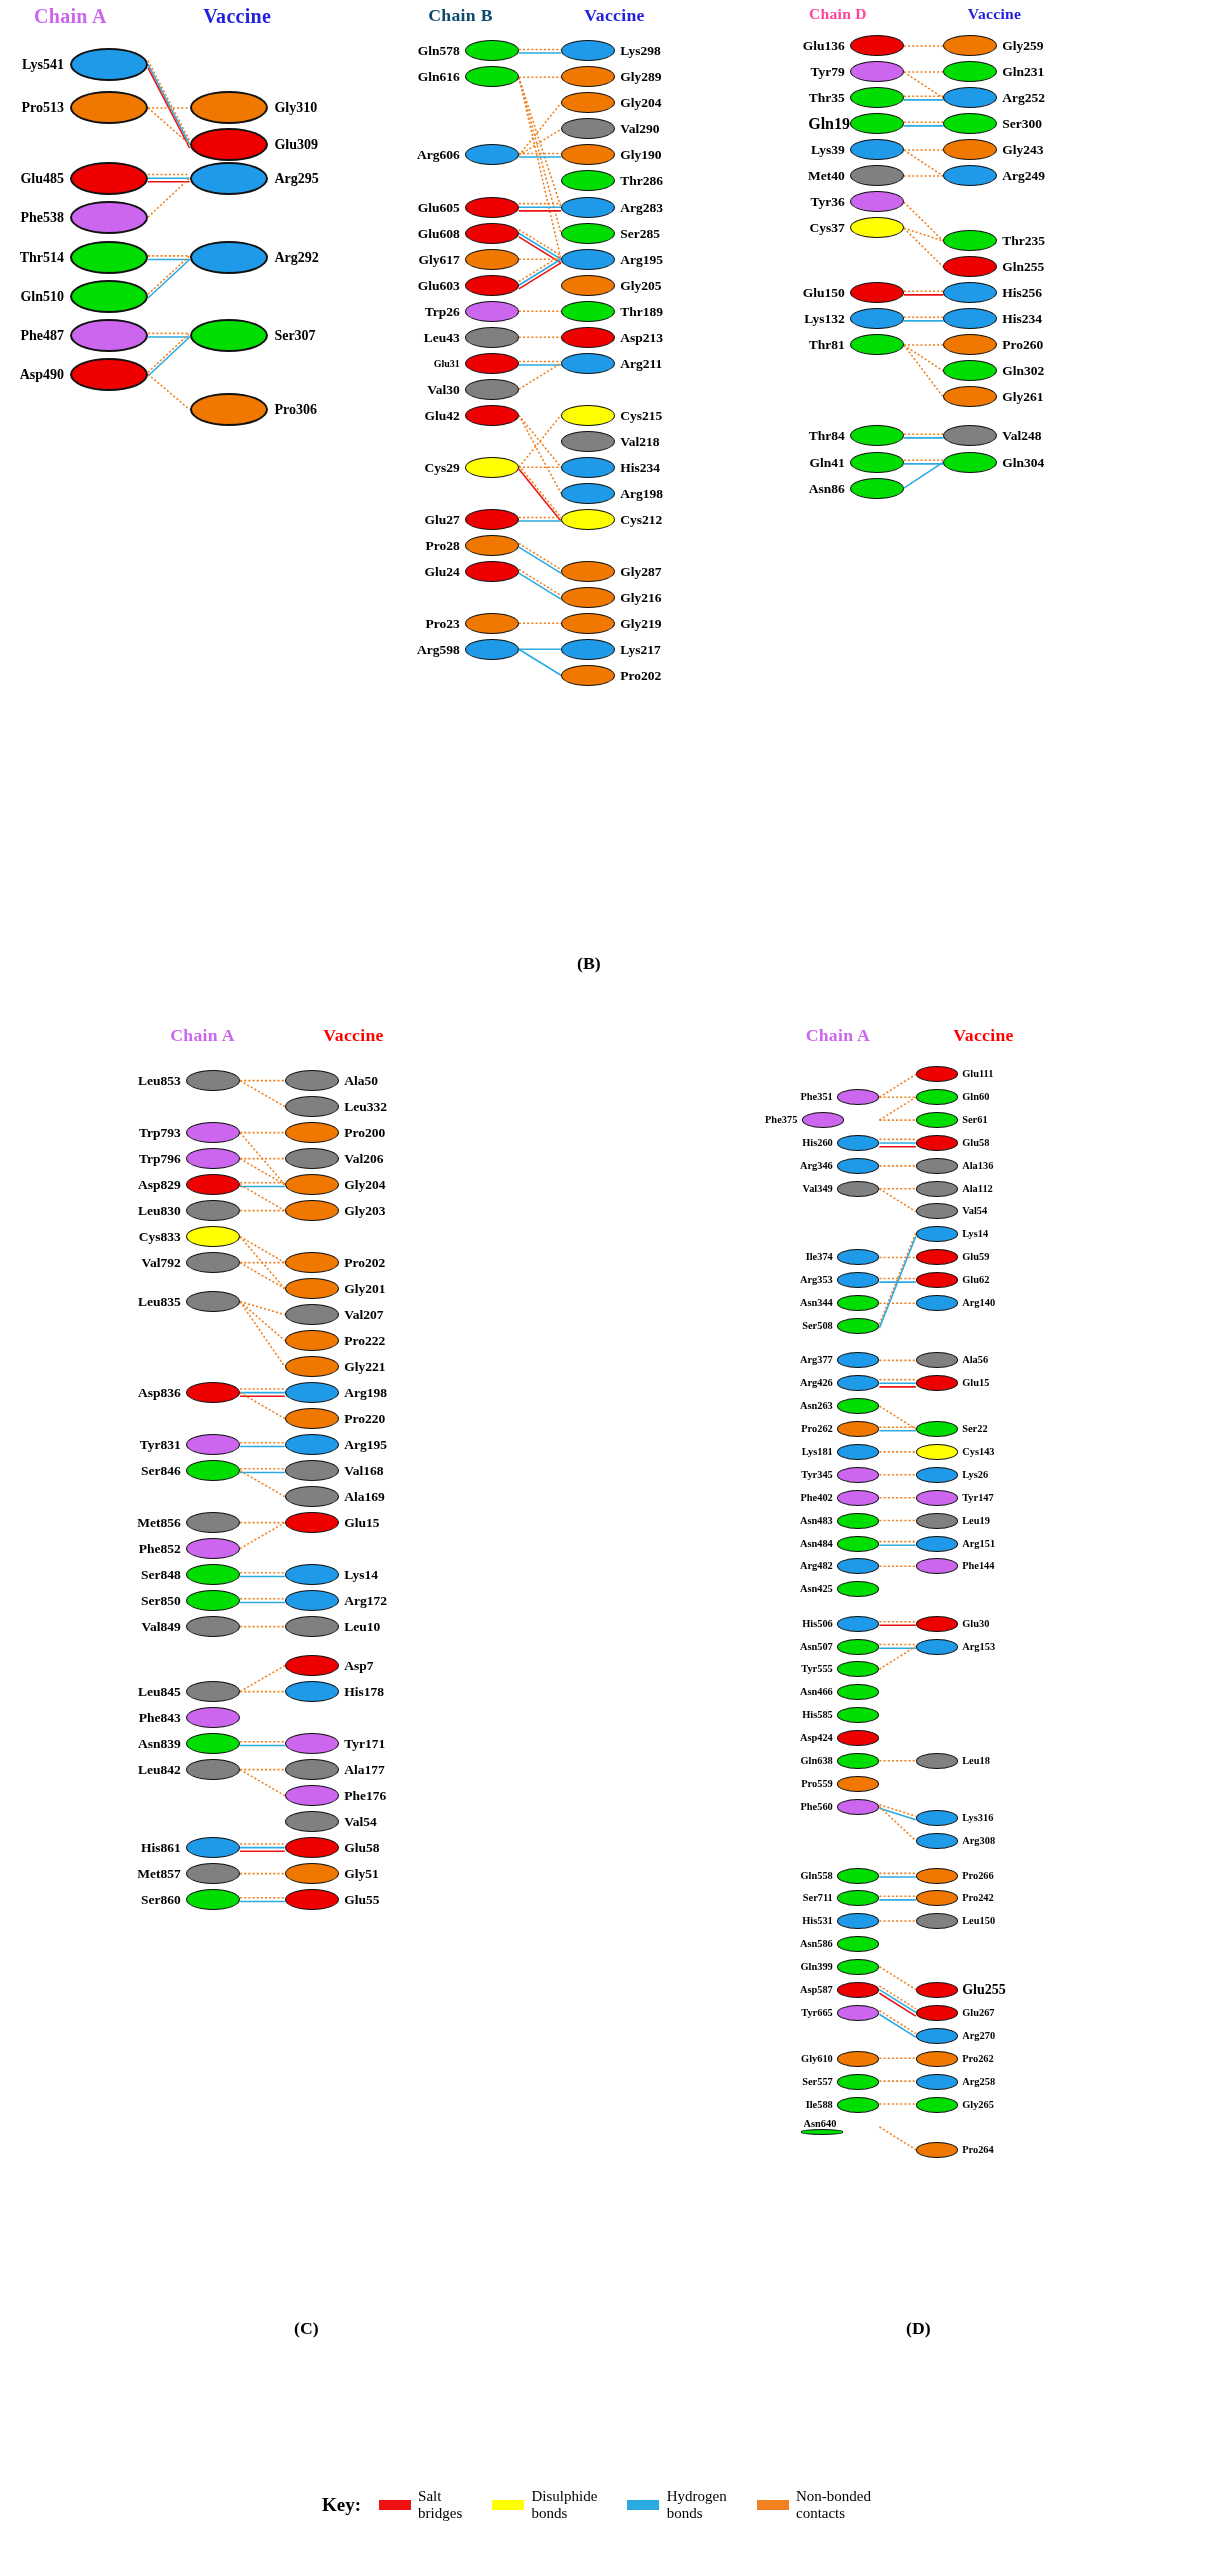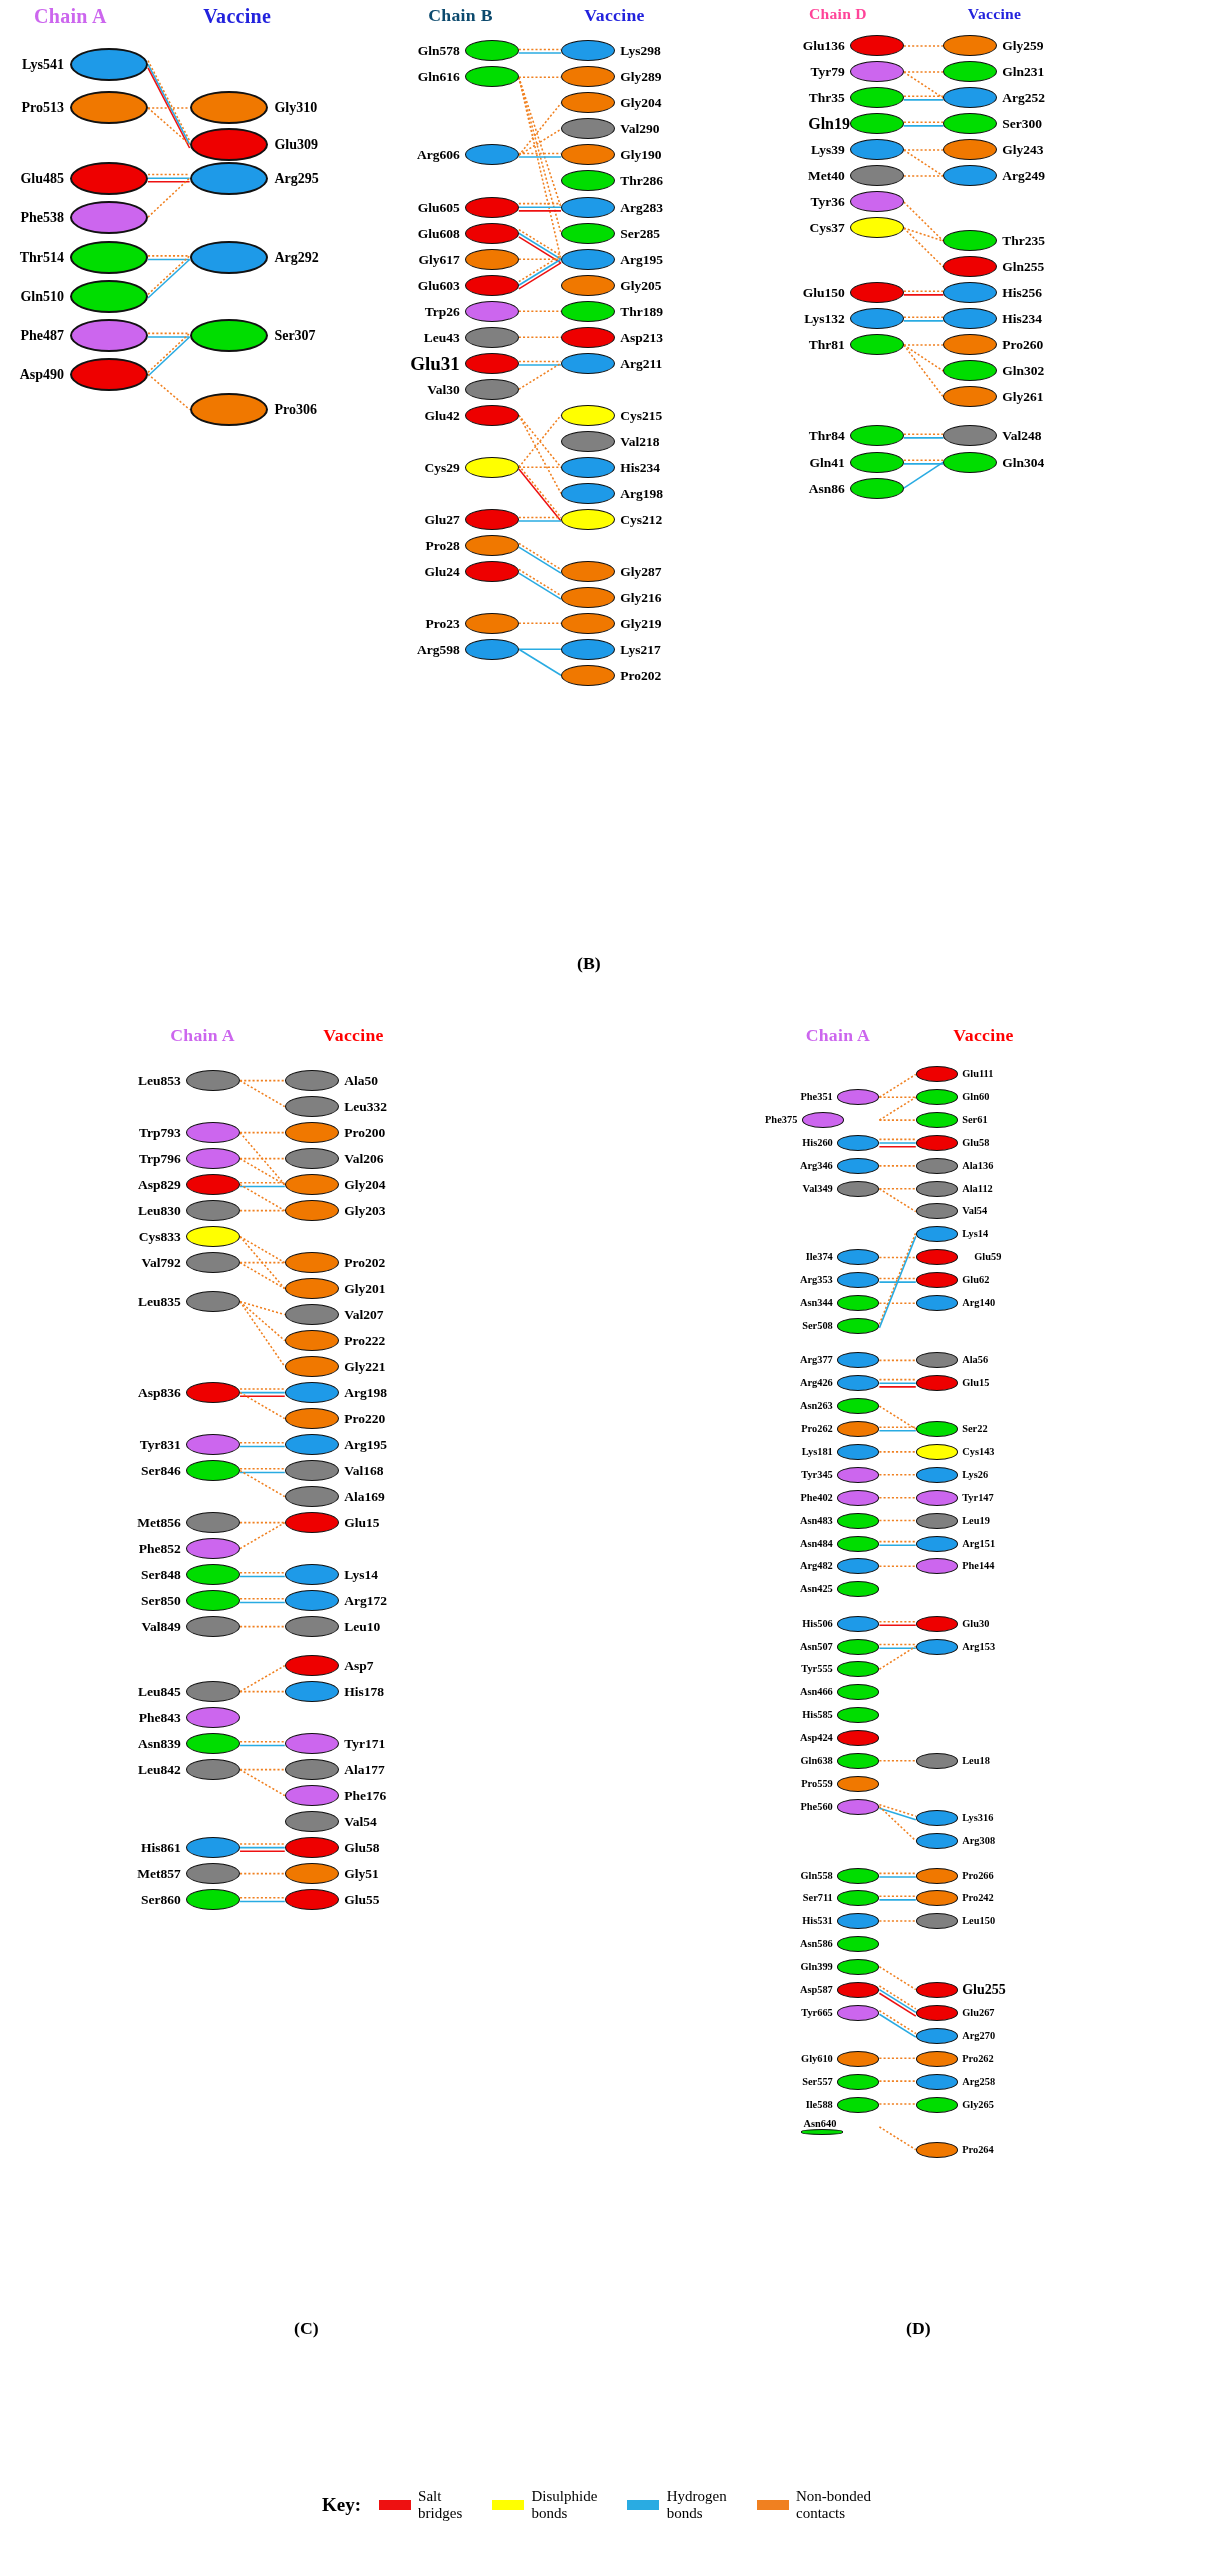--- a/index.html
+++ b/index.html
@@ -235,21 +235,21 @@
         </div>
         <div class="node-row left" style="top: 296px; height: 21px; left: 0px; width: 139px; justify-content: flex-end;">
           <span class="res-label" style="font-size: 13.5px; margin-right: 5.2px;">Trp26</span>
           <span class="ellipse" style="width: 54px; height: 21px; background: rgb(204, 102, 238); border-width: 1.6px;"></span>
         </div>
         <div class="node-row left" style="top: 322px; height: 21px; left: 0px; width: 139px; justify-content: flex-end;">
           <span class="res-label" style="font-size: 13.5px; margin-right: 5.2px;">Leu43</span>
           <span class="ellipse" style="width: 54px; height: 21px; background: rgb(128, 128, 128); border-width: 1.6px;"></span>
         </div>
         <div class="node-row left" style="top: 348px; height: 21px; left: 0px; width: 139px; justify-content: flex-end;">
-          <span class="res-label" style="font-size: 19px; margin-right: 5.2px;">Glu31</span>
+          <span class="res-label" style="font-size: 10px; margin-right: 5.2px;">Glu31</span>
           <span class="ellipse" style="width: 54px; height: 21px; background: rgb(238, 0, 0); border-width: 1.6px;"></span>
         </div>
         <div class="node-row left" style="top: 374px; height: 21px; left: 0px; width: 139px; justify-content: flex-end;">
           <span class="res-label" style="font-size: 13.5px; margin-right: 5.2px;">Val30</span>
           <span class="ellipse" style="width: 54px; height: 21px; background: rgb(128, 128, 128); border-width: 1.6px;"></span>
         </div>
         <div class="node-row left" style="top: 400px; height: 21px; left: 0px; width: 139px; justify-content: flex-end;">
           <span class="res-label" style="font-size: 13.5px; margin-right: 5.2px;">Glu42</span>
           <span class="ellipse" style="width: 54px; height: 21px; background: rgb(238, 0, 0); border-width: 1.6px;"></span>
         </div>
@@ -1037,21 +1037,21 @@
           <span class="res-label" style="font-size: 10.4px; margin-left: 4.2px;">Ala112</span>
         </div>
         <div class="node-row right" style="top: 178px; height: 15.6px; left: 151px; justify-content: flex-start;">
           <span class="ellipse" style="width: 42px; height: 15.6px; background: rgb(128, 128, 128); border-width: 1px;"></span>
           <span class="res-label" style="font-size: 10.4px; margin-left: 4.2px;">Val54</span>
         </div>
         <div class="node-row right" style="top: 201px; height: 15.6px; left: 151px; justify-content: flex-start;">
           <span class="ellipse" style="width: 42px; height: 15.6px; background: rgb(30, 154, 232); border-width: 1px;"></span>
           <span class="res-label" style="font-size: 10.4px; margin-left: 4.2px;">Lys14</span>
         </div>
-        <div class="node-row right" style="top: 224px; height: 15.6px; left: 151px; justify-content: flex-start; gap: 12px;">
+        <div class="node-row right" style="top: 224px; height: 15.6px; left: 151px; justify-content: flex-start;">
           <span class="ellipse" style="width: 42px; height: 15.6px; background: rgb(238, 0, 0); border-width: 1px;"></span>
           <span class="res-label" style="font-size: 10.4px; margin-left: 4.2px;">Glu59</span>
         </div>
         <div class="node-row right" style="top: 247px; height: 15.6px; left: 151px; justify-content: flex-start;">
           <span class="ellipse" style="width: 42px; height: 15.6px; background: rgb(238, 0, 0); border-width: 1px;"></span>
           <span class="res-label" style="font-size: 10.4px; margin-left: 4.2px;">Glu62</span>
         </div>
         <div class="node-row right" style="top: 270px; height: 15.6px; left: 151px; justify-content: flex-start;">
           <span class="ellipse" style="width: 42px; height: 15.6px; background: rgb(30, 154, 232); border-width: 1px;"></span>
           <span class="res-label" style="font-size: 10.4px; margin-left: 4.2px;">Arg140</span>

